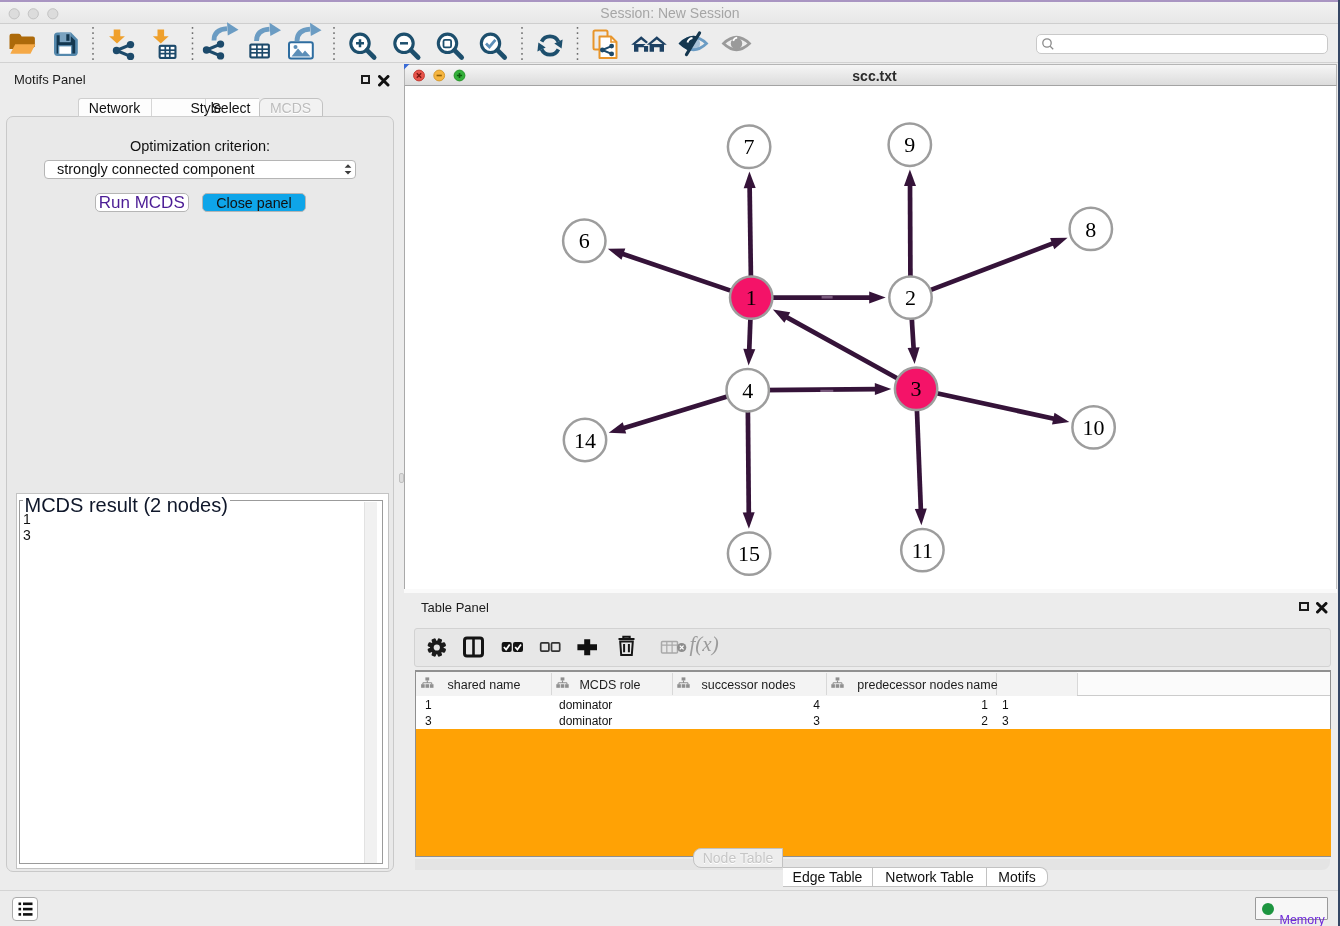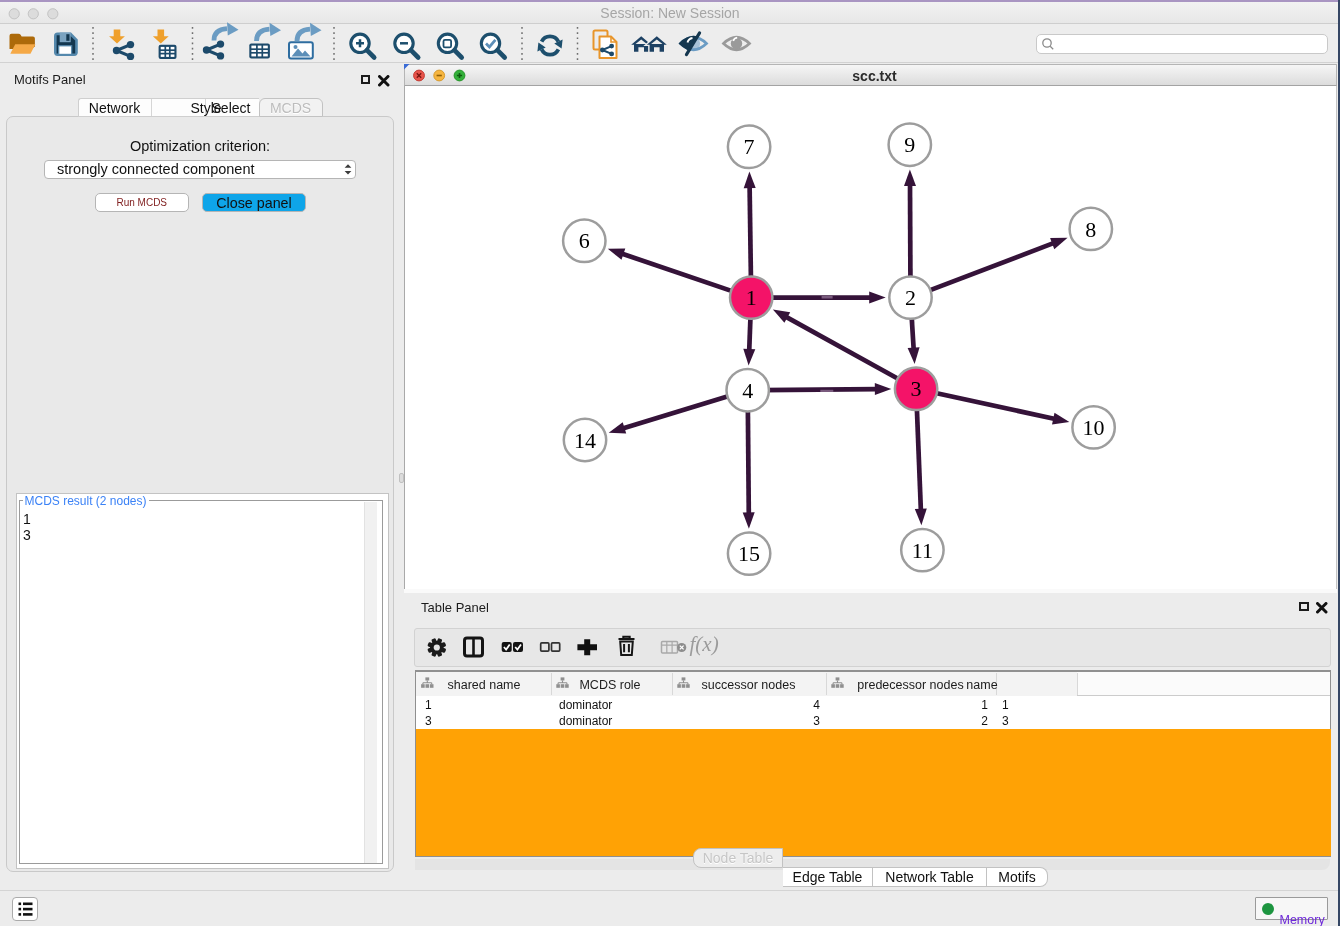--- a/index.html
+++ b/index.html
@@ -144,26 +144,26 @@
 <div class="abs" style="left:151px;top:99.5px;width:46px;text-align:center;font-size:14px;color:#111;margin-left:32px;">Style</div>
 <div class="abs" style="left:204px;top:99.5px;width:54px;text-align:center;font-size:14px;color:#111;">Select</div>
 <div class="abs" style="left:258px;top:99.5px;width:65px;text-align:center;font-size:14px;color:#bdbdbd;text-shadow:0 1px 0 #fff;">MCDS</div>
 
 <div class="abs" style="left:0;top:137.5px;width:400px;text-align:center;font-size:14.5px;color:#111;">Optimization criterion:</div>
 <div class="abs" style="left:43.5px;top:159.5px;width:312px;height:19.5px;background:#fff;border:1px solid #b5b5b5;border-radius:4px;"></div>
 <div class="abs" style="left:57px;top:160.5px;font-size:14.5px;color:#111;">strongly connected component</div>
 <svg class="abs" style="left:341px;top:162px;" width="14" height="15" viewBox="0 0 14 15">
     <path d="M3.6 5.8 L7 2.3 L10.4 5.8 Z M3.6 9 L7 12.5 L10.4 9 Z" fill="#3c3c3c"></path>
   </svg>
-<div class="abs" style="left:94.5px;top:192.5px;width:94.5px;height:19.5px;background:#fff;border:1px solid #b5b5b5;border-radius:5px;text-align:center;font-size:10px;color:#7f1d1d;line-height:18.5px;">Run MCDS</div>
+<div class="abs" style="left:94.5px;top:192.5px;width:94.5px;height:19.5px;background:#fff;border:1px solid #b5b5b5;border-radius:5px;text-align:center;font-size:17px;color:#4c1d95;line-height:18.5px;">Run MCDS</div>
 <div class="abs" style="left:202px;top:192.5px;width:104px;height:19.5px;background:#0ea5e9;border:1px solid #b5b5b5;border-radius:5px;text-align:center;font-size:14.3px;color:#111;line-height:18.5px;">Close panel</div>
 
 <div class="abs" style="left:16px;top:492.5px;width:372.5px;height:376px;background:#fff;border:1px solid #c3c3c3;"></div>
 <div class="abs" style="left:18.5px;top:500px;width:364.5px;height:364px;border:1px solid #9b9b9b;"></div>
-<div class="abs" style="left:22.5px;top:493.5px;background:#fff;padding:0 2px;font-size:12px;color:#3b82f6;">MCDS result (2 nodes)</div>
+<div class="abs" style="left:22.5px;top:493.5px;background:#fff;padding:0 2px;font-size:20px;color:#0f172a;">MCDS result (2 nodes)</div>
 <div class="abs" style="left:363.5px;top:502px;width:13px;height:361px;background:#f1f1f1;border-left:1px solid #e2e2e2;"></div>
 <div class="abs" style="left:23px;top:510.5px;font-size:14px;color:#111;line-height:16.3px;">1<br>3</div>
 
 <div class="abs" style="left:398.8px;top:472.5px;width:5px;height:10px;background:#dcdcdc;border:1px solid #c0c0c0;border-radius:2px;"></div>
 <div class="abs" style="left:867.5px;top:588px;width:7px;height:5px;background:#dcdcdc;border:1px solid #c0c0c0;border-radius:2px;"></div>
 
 <svg class="abs" style="left:403.5px;top:63.5px;z-index:5;" width="8" height="8" viewBox="0 0 8 8">
     <path d="M0 0 H5.5 L0 5.5 Z" fill="#3b6cd6"></path>
   </svg>
 <div class="abs" style="left:404px;top:64px;width:932.5px;height:21.5px;background:linear-gradient(#f6f6f6,#dcdcdc);border:1px solid #b5b5b5;border-bottom:1px solid #a3a3a3;border-radius:1px 1px 0 0;"></div>

